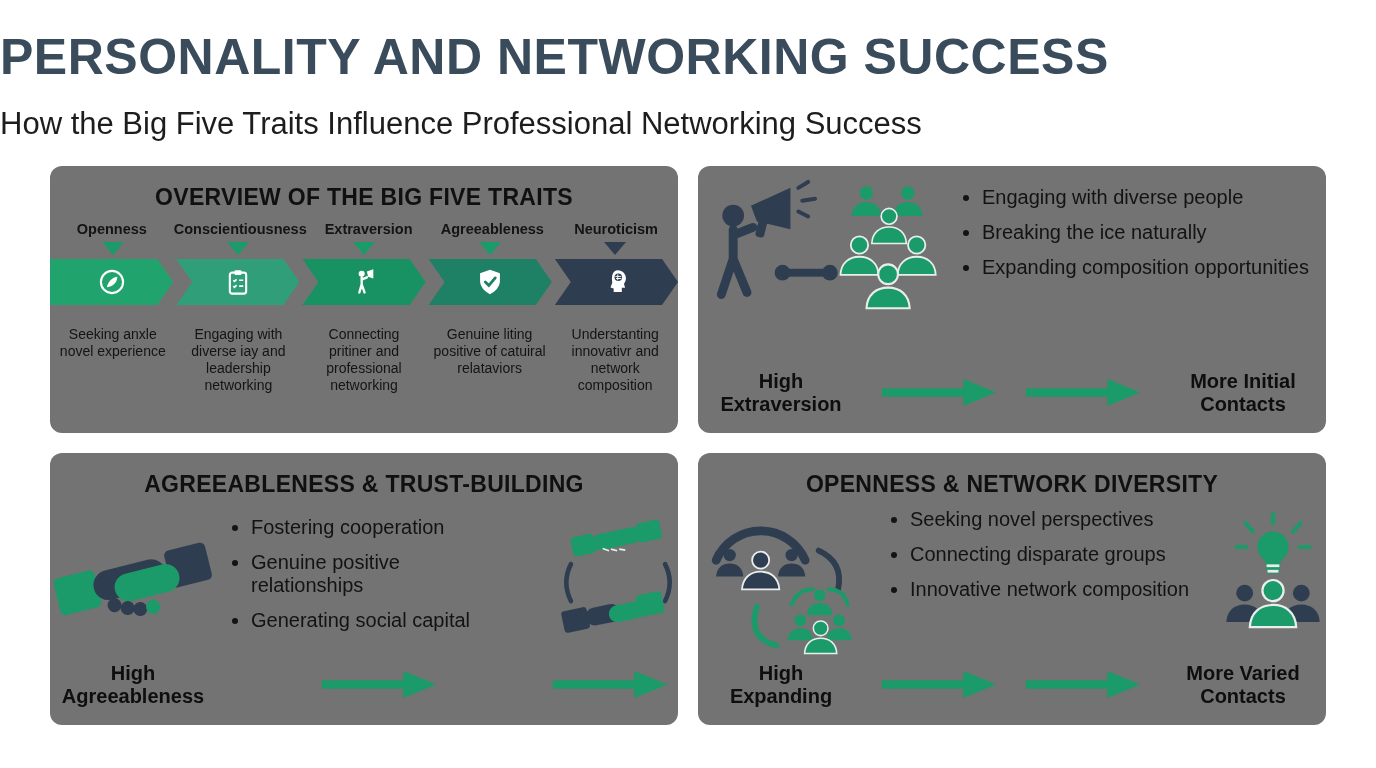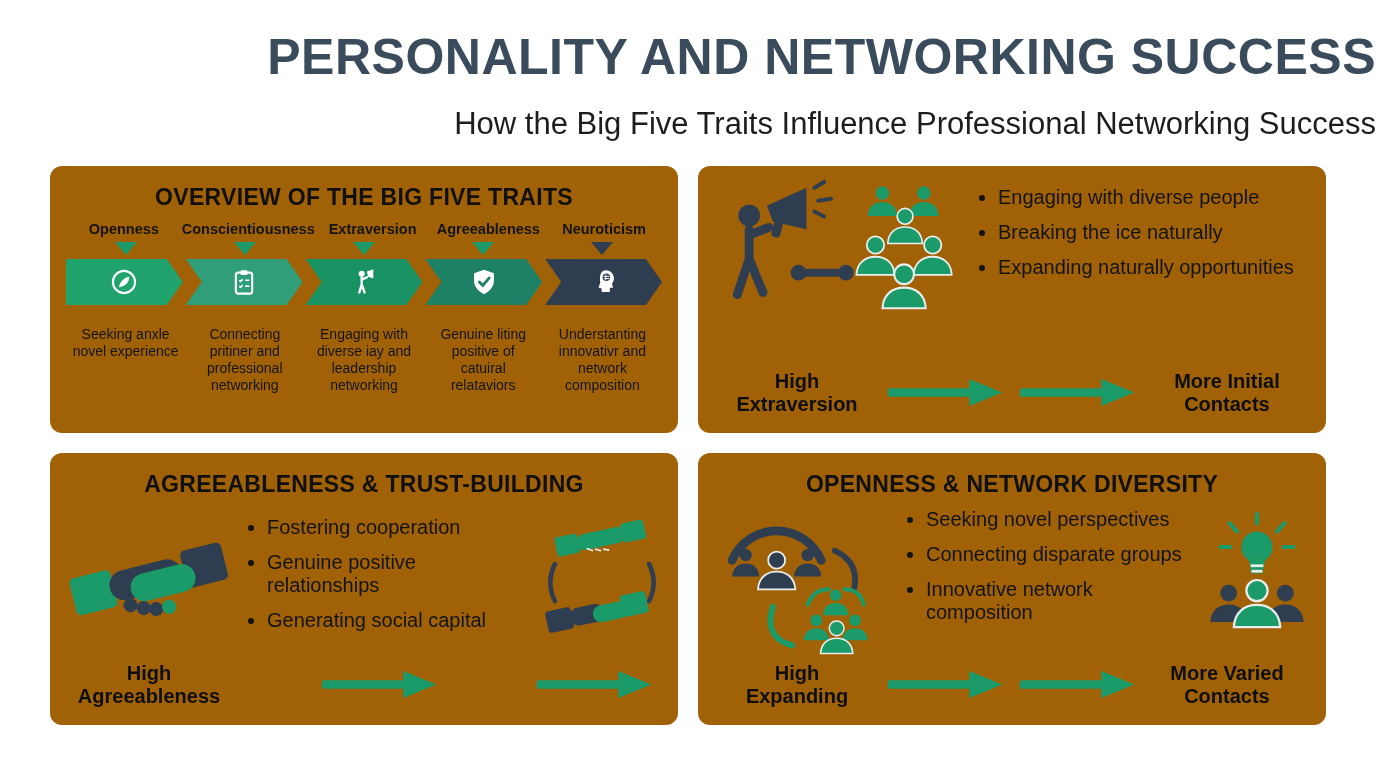--- a/index.html
+++ b/index.html
@@ -1,29 +1,29 @@
 <!DOCTYPE html>
 <html><head>
 <meta charset="utf-8">
 <style>
   * { box-sizing: border-box; }
   body {
     margin: 0; width: 1376px; height: 768px; background: #ffffff;
     font-family: "Liberation Sans", sans-serif; color: #141414; overflow: hidden;
   }
-  .header { text-align: right; padding-top: 28px; padding-left: 8px; }
+  .header { text-align: left; padding-top: 28px; }
   .header h1 { margin: 0; font-size: 50px; font-weight: 800; color: #3a4c5c; letter-spacing: .5px; }
   .subtitle { font-size: 31px; color: #1d1d1d; margin-top: 20px; }
 
   .grid {
     width: 1276px; margin: 24px auto 0; display: grid;
     grid-template-columns: 628px 628px; grid-template-rows: 267px 272px; gap: 20px;
   }
   .panel {
-    background: #a16207; border-radius: 12px; padding: 12px 16px;
+    background: #737373; border-radius: 12px; padding: 12px 0;
     display: flex; flex-direction: column;
   }
   .panel h2 { margin: 6px 0 10px; text-align: center; font-size: 23px; font-weight: 800; color: #101010; letter-spacing: .3px; }
 
   
   .traits-row, .markers-row, .descs-row { display: grid; grid-template-columns: repeat(5, 1fr); }
   .trait-label { text-align: center; font-weight: 700; font-size: 14.5px; white-space: nowrap; }
   .markers-row { margin: 5px 0 4px; }
   .tri { width: 0; height: 0; border-left: 11px solid transparent; border-right: 11px solid transparent; border-top: 13px solid #1b9b69; margin: 0 auto; }
   .chevron-band { display: flex; gap: 3px; height: 46px; }
@@ -114,22 +114,22 @@
         <div class="chev" style="background: rgb(46, 62, 80);">
           <svg width="28" height="28" viewBox="0 0 24 24">
             <path d="M13.5 2c4.3 0 7 3.2 7 7 0 1.8-.8 3.2-1.7 4.6l1 3.4h-2.8v3.5H10v-3l-2.7-.8 1.5-4C7.8 6.5 9.5 2 13.5 2z" fill="#fff"></path>
             <circle cx="14" cy="8" r="3.2" fill="#2e3e50"></circle>
             <path d="M11.5 7.2h5M12 9h4.5M13.5 5.5v5" stroke="#fff" stroke-width=".8" fill="none"></path>
           </svg>
         </div>
       </div>
       <div class="descs-row">
         <div class="trait-desc">Seeking anxle novel experience</div>
+        <div class="trait-desc">Engaging with diverse iay and leadership networking</div>
         <div class="trait-desc">Connecting pritiner and professional networking</div>
-        <div class="trait-desc">Engaging with diverse iay and leadership networking</div>
         <div class="trait-desc">Genuine liting positive of catuiral relataviors</div>
         <div class="trait-desc">Understanting innovativr and network composition</div>
       </div>
     </section>
 
     <section class="panel">
       <div class="content-row">
         <div class="icon-block p2-icons">
           <svg width="245" height="148" viewBox="0 0 245 150">
             <g>
@@ -150,21 +150,21 @@
               <use href="#sym-person" x="172" y="28" width="40" height="40" fill="#1b9b69" stroke="#e9eeed" stroke-width="1"></use>
               <use href="#sym-person" x="140" y="56" width="44" height="44" fill="#1b9b69" stroke="#e9eeed" stroke-width="1"></use>
               <use href="#sym-person" x="198" y="56" width="44" height="44" fill="#1b9b69" stroke="#e9eeed" stroke-width="1"></use>
               <use href="#sym-person" x="166" y="84" width="50" height="50" fill="#1b9b69" stroke="#e9eeed" stroke-width="1"></use>
             </g>
           </svg>
         </div>
         <ul class="bullets" style="flex:1; margin-left:8px;">
           <li>Engaging with diverse people</li>
           <li>Breaking the ice naturally</li>
-          <li>Expanding naturally opportunities</li>
+          <li>Expanding composition opportunities</li>
         </ul>
       </div>
       <div class="flow-row">
         <div class="flow-label left">High Extraversion</div>
         <svg class="flow-arrow" viewBox="0 0 120 34">
             <rect x="0" y="12.5" width="88" height="9" rx="2"></rect>
             <polygon points="84,3 118,17 84,31"></polygon>
           </svg>
         <svg class="flow-arrow" viewBox="0 0 120 34">
             <rect x="0" y="12.5" width="88" height="9" rx="2"></rect>

